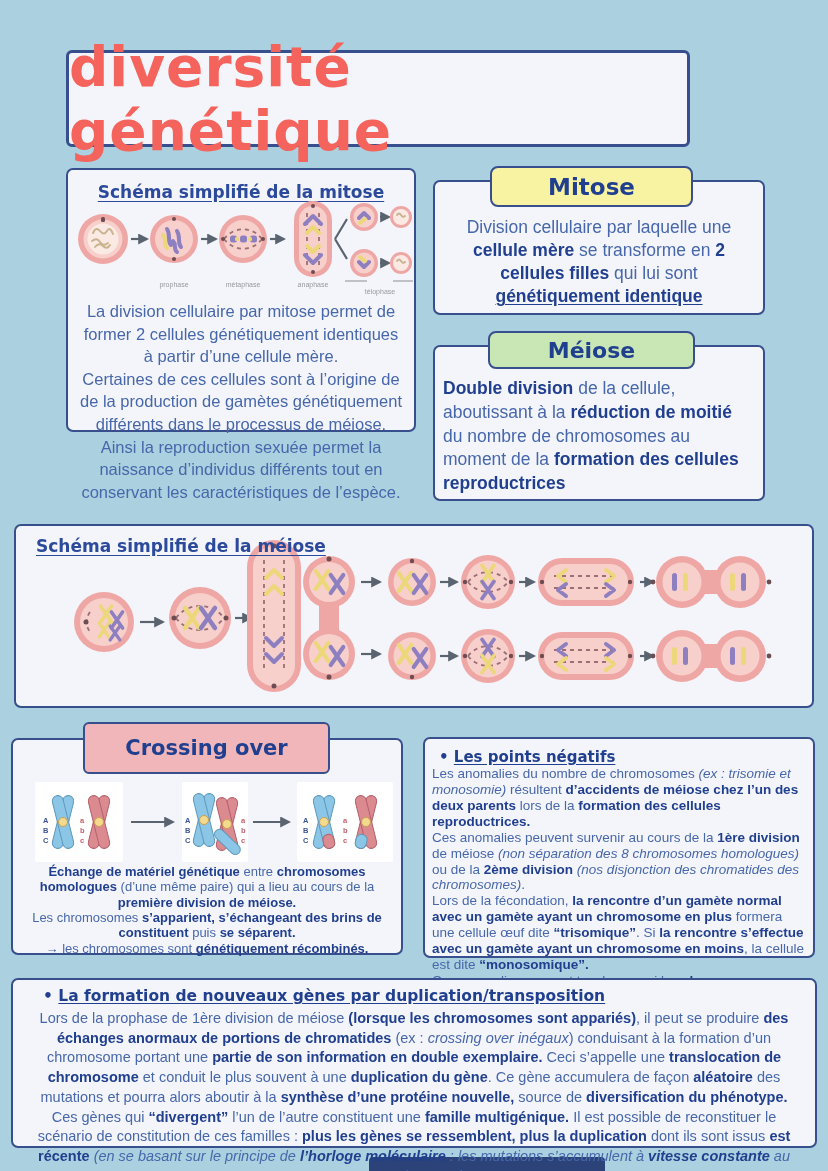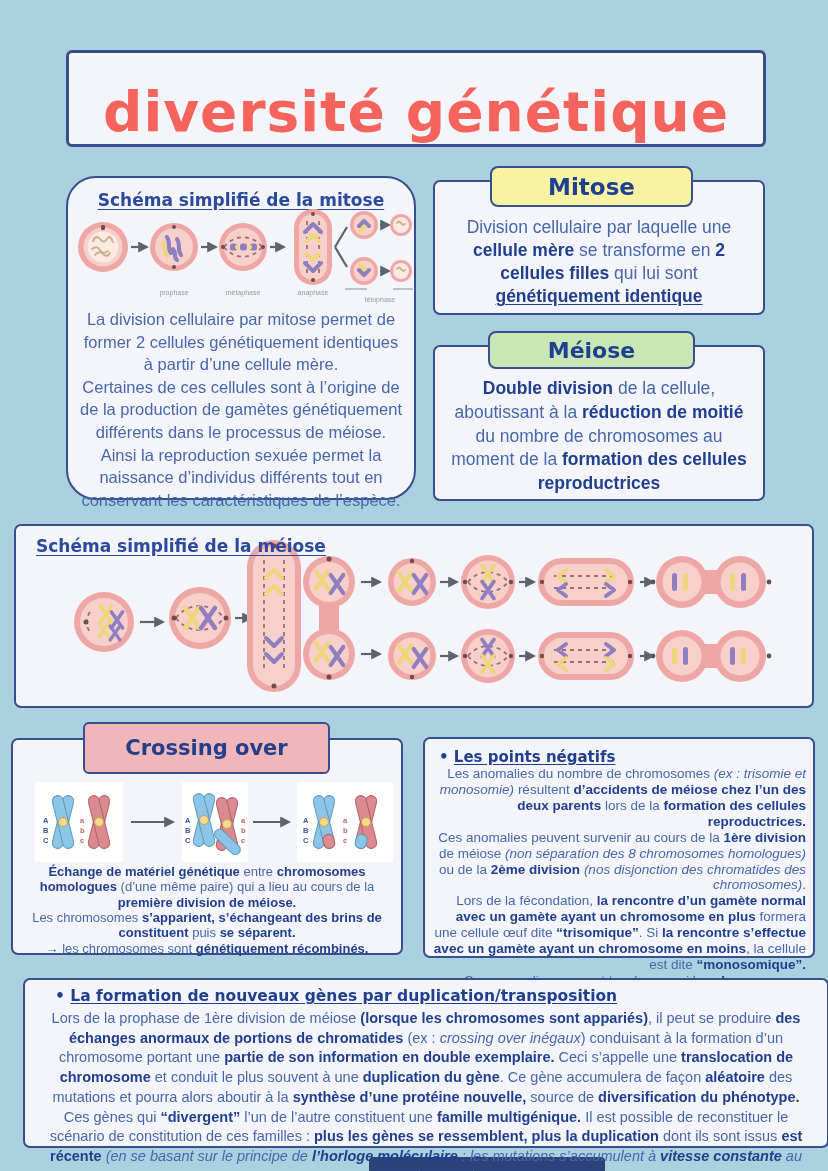--- a/index.html
+++ b/index.html
@@ -13,58 +13,58 @@
     position:absolute; background:var(--panel-bg,#f4f5fb);
     border:2.5px solid var(--border-navy,#374f8c); border-radius:7px; z-index:1;
   }
   .chip {
     position:absolute; display:flex; align-items:center; justify-content:center;
     border:2.5px solid var(--border-navy,#374f8c); border-radius:8px;
     font-family:"DejaVu Sans","Liberation Sans",sans-serif;
     font-weight:bold; color:var(--text-bold,#203f8e); z-index:2;
   }
   .title-box {
-    position:absolute; left:66px; top:50px; width:700px; height:97px;
+    position:absolute; left:66px; top:50px; width:624px; height:97px;
     background:var(--panel-bg,#f4f5fb); border:3px solid var(--border-navy,#374f8c);
-    border-radius:6px; display:flex; align-items:flex-end; justify-content:center; z-index:1;
+    border-radius:6px; display:flex; align-items:center; justify-content:center; z-index:1;
   }
   .title-box h1 {
     font-family:"DejaVu Sans","Liberation Sans",sans-serif;
     font-size:55px; font-weight:bold; color:var(--title-coral,#f4645c); letter-spacing:1px;
   }
   .panel-heading {
     position:absolute; font-family:"DejaVu Sans","Liberation Sans",sans-serif;
     color:#2c4a9c; font-weight:bold; text-decoration:underline; text-underline-offset:3px;
   }
   .rich, .plain { color:var(--text-regular,#4767ab); white-space:pre-line; }
   .rich .b { font-weight:bold; color:var(--text-bold,#203f8e); }
   .rich .i { font-style:italic; }
   .rich .u { text-decoration:underline; text-underline-offset:2px; }
   .bullet-head { position:absolute; font-family:"DejaVu Sans","Liberation Sans",sans-serif;
     color:var(--text-bold,#203f8e); font-weight:bold; }
   .bullet-head .hd { text-decoration:underline; text-underline-offset:2px; }
 
   
-  .mitosis-box { left:66px; top:176px; width:350px; height:324px;border-radius:30px; }
+  .mitosis-box { left:66px; top:168px; width:350px; height:264px; }
   .mitosis-heading { left:0; right:0; top:12px; text-align:center; font-size:17px; }
   .mitosis-svg { position:absolute; left:5px; top:11px; width:340px; height:120px; }
   .mitosis-par { position:absolute; left:10px; right:10px; top:130px; font-size:16.5px;
     line-height:1.37; text-align:center; }
 
   
   .mitose-chip { left:490px; top:166px; width:203px; height:41px; font-size:23px;
     background:var(--mitose-header-bg,#f8f2a3); }
   .mitose-def-box { left:433px; top:180px; width:332px; height:135px;padding-left:44px; }
   .mitose-def-body { position:absolute; left:8px; right:8px; top:34px; font-size:17.5px;
     line-height:1.32; text-align:center; }
   .meiose-chip { left:488px; top:331px; width:207px; height:38px; font-size:22px;
     background:var(--meiose-header-bg,#c9e6b5); }
   .meiose-def-box { left:433px; top:345px; width:332px; height:156px; }
   .meiose-def-body { position:absolute; left:8px; right:8px; top:30px; font-size:17.5px;
-    line-height:1.36; text-align:center; }
+    line-height:1.36; text-align:left; }
 
   
   .meiose-schema-box { left:14px; top:524px; width:800px; height:184px;text-align:center; }
   .meiose-heading { left:20px; top:10px; font-size:17px; }
   .meiose-svg { position:absolute; left:0; top:0; width:795px; height:179px; }
 
   
   .crossing-chip { left:83px; top:722px; width:247px; height:52px; font-size:21px;
     background:var(--crossing-header-bg,#f1b6ba); border-radius:6px; }
   .crossing-box { left:11px; top:738px; width:392px; height:217px; }
@@ -72,24 +72,24 @@
   .crossing-body { position:absolute; left:6px; right:6px; top:124px; font-size:13px;
     line-height:1.18; text-align:center; }
   .mk { position:absolute; font-size:7.5px; font-weight:bold; line-height:10px;
     white-space:pre-line; z-index:2; }
   .mk.up { color:#3a5694; } .mk.lo { color:#c2606c; }
 
   
   .points-box { left:423px; top:737px; width:392px; height:221px; }
   .points-head { left:14px; top:9px; font-size:15px; }
   .points-body { position:absolute; left:7px; right:7px; top:27px; font-size:13.5px;
-    line-height:1.18; text-align:right; }
-
-  
-  .gene-box { left:11px; top:978px; width:806px; height:170px;margin-left:12px; }
+    line-height:1.18; text-align:left; }
+
+  
+  .gene-box { left:11px; top:978px; width:806px; height:170px; }
   .gene-head { left:30px; top:7px; font-size:15.5px; }
   .gene-body { position:absolute; left:10px; right:10px; top:29px; font-size:14.5px;
     line-height:1.36; text-align:center; }
 
   .footer-bar { position:absolute; left:369px; top:1157px; width:236px; height:14px;
     background:var(--footer-bar,#2b4379); border-radius:4px 4px 0 0; }
 
   
   .co { fill:#efa7a5; } .cm { fill:#f7cfcb; } .ci { fill:#fbe9e4; }
   .sq { stroke:#c9b48e; fill:none; stroke-width:2; stroke-linecap:round; }

